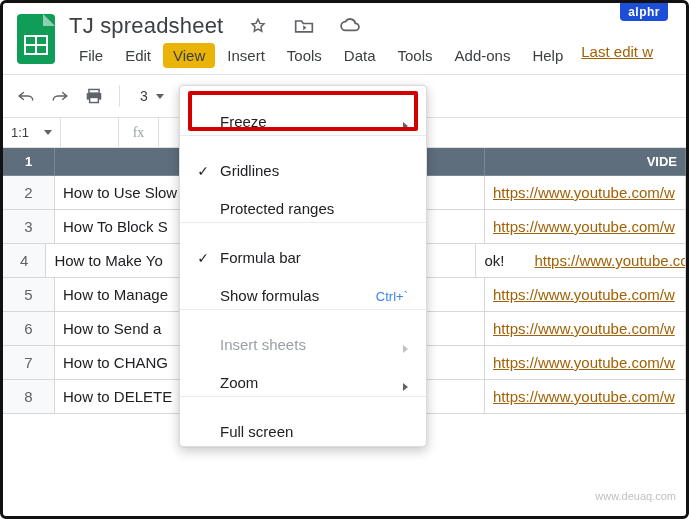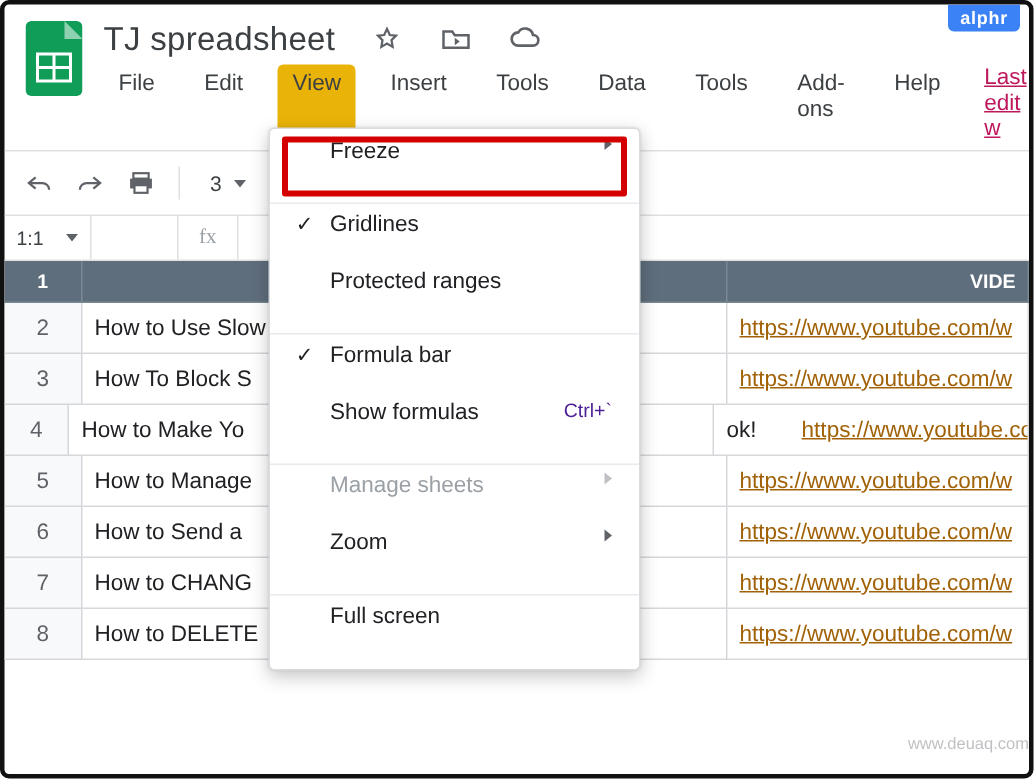--- a/index.html
+++ b/index.html
@@ -12,33 +12,33 @@
     width: 689px;
     height: 519px;
     overflow: hidden;
     position: relative;
     border: 3px solid #111;
     border-radius: 6px;
   }
   
   .badge {
     position: absolute;
-    top: 0; right: 6px;
-    background: #3b82f6;
+    top: 0; right: 18px;
+    background: #1d4ed8;
     color: #fff;
     font-weight: bold;
     font-size: 12px;
     padding: 2px 8px;
     border-radius: 0 0 4px 4px;
     z-index: 500;
     letter-spacing: .5px;
   }
   .watermark {
     position: absolute;
-    bottom: 14px; right: 0;
+    bottom: 14px; right: 10px;
     font-size: 11px;
     color: #bfc1c4;
     z-index: 500;
   }
   
   .titlebar {
     display: flex;
     align-items: flex-start;
     padding: 8px 12px 0 12px;
     gap: 10px;
@@ -63,32 +63,32 @@
   .title-icon {
     color: #5f6368;
     font-size: 18px;
     line-height: 1;
     display:inline-flex; align-items:center; justify-content:center;
     width: 22px; height: 22px;
   }
   
   .menubar {
     display: flex;
-    gap: 13px;
+    gap: 2px;
     padding: 2px 0 6px 2px;
     font-size: 15px;
     color: #3c4043;
   }
   .menuitem {
     padding: 4px 10px;
     border-radius: 4px;
     cursor: pointer;
   }
   .menuitem.active { background: #eab308; }
-  .lastedit { color: #be185d; text-decoration: underline; margin-left: 6px; }
+  .lastedit { color: #a16207; text-decoration: underline; margin-left: 6px; }
   
   .toolbar {
     border-top: 1px solid #e0e0e0;
     border-bottom: 1px solid #e0e0e0;
     display: flex;
     align-items: center;
     gap: 8px;
     padding: 6px 10px;
     height: 44px;
     color: #5f6368;
@@ -198,29 +198,29 @@
     border: 1px solid #dadce0;
     box-shadow: 0 4px 12px rgba(0,0,0,.22), 0 0 2px rgba(0,0,0,.08);
     border-radius: 4px;
     z-index: 400;
     padding: 6px 0;
     font-size: 15px;
     color:#202124;
   }
   .dd-item {
     display:flex;
-    align-items:flex-start;
+    align-items:flex-end;
     height: 38px;
     padding: 0 18px 0 12px;
     cursor:pointer;
     gap: 6px;
   }
   .dd-check { width: 22px; text-align:center; color:#202124; font-size:14px; }
   .dd-label { flex:1 1 auto; }
-  .dd-right { color:#4c1d95; font-size:13px; }
+  .dd-right { color:#3b82f6; font-size:13px; }
   .dd-arrow {
     width:0;height:0;
     border-top:4px solid transparent;
     border-bottom:4px solid transparent;
     border-left:5px solid #5f6368;
   }
   .dd-sep { height:1px; background:#e8eaed; margin:5px 0; }
   .dd-disabled { color:#9aa0a6; }
   .dd-highlight {
     position:absolute;
@@ -409,21 +409,21 @@
     <span class="dd-label">Formula bar</span>
   </div>
   <div class="dd-item">
     <span class="dd-check"></span>
     <span class="dd-label">Show formulas</span>
     <span class="dd-right">Ctrl+`</span>
   </div>
   <div class="dd-sep"></div>
   <div class="dd-item dd-disabled">
     <span class="dd-check"></span>
-    <span class="dd-label">Manage sheets</span>
+    <span class="dd-label">Insert sheets</span>
     <span class="dd-arrow" style="border-left-color:#bfc1c4"></span>
   </div>
   <div class="dd-item">
     <span class="dd-check"></span>
     <span class="dd-label">Zoom</span>
     <span class="dd-arrow"></span>
   </div>
   <div class="dd-sep"></div>
   <div class="dd-item">
     <span class="dd-check"></span>

